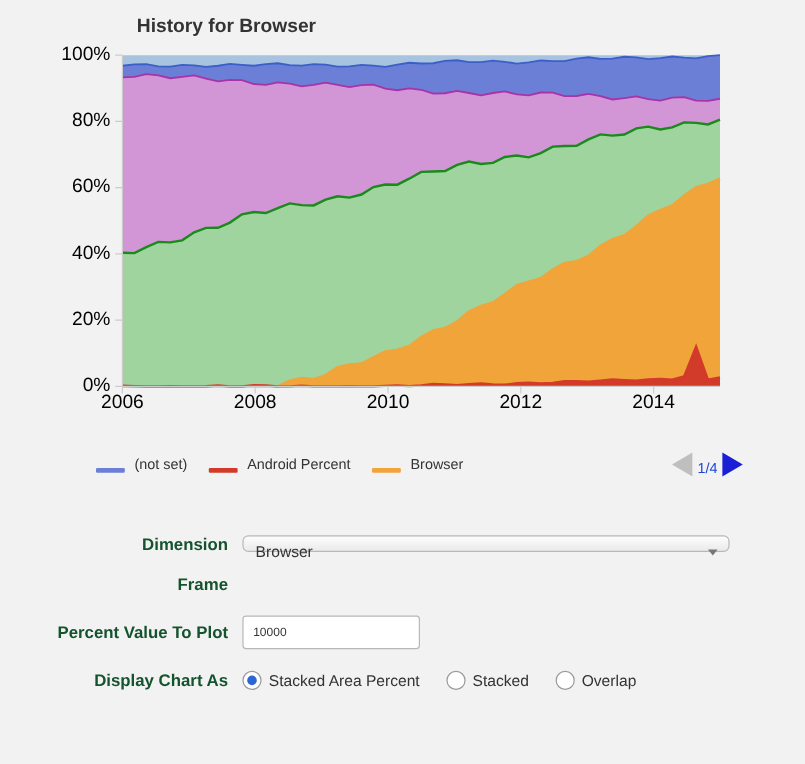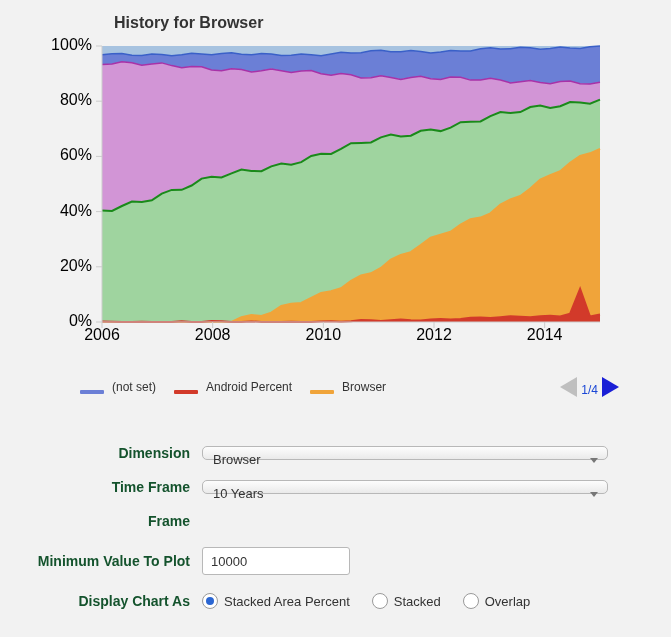--- a/index.html
+++ b/index.html
@@ -13,21 +13,21 @@
 .pager{position:absolute;right:42px;display:flex;align-items:flex-end}
 .pager .tri{width:0;height:0;border-top:10px solid transparent;border-bottom:10px solid transparent}
 .pager .prev{border-right:17px solid #bfbfbf;margin-right:2px;cursor:default}
 .pager .next{border-left:17px solid #1a1fd6;margin-left:2px;cursor:pointer}
 .pager .pg{color:#1a47d6;font-size:12px;margin:0 2px}
 .form{width:598px;margin-top:34px}
 .row{display:flex;align-items:center;padding:9px 0}
 .row label{width:180px;text-align:right;padding-right:12px;font-size:14px;font-weight:700;color:#14532d}
 .select{flex:1;height:14px;border:1px solid #b8b8b8;border-radius:5px;background:linear-gradient(#fdfdfd,#eaeaea);padding:0 44px 0 10px;font-size:13px;line-height:26px;color:#333;position:relative;box-sizing:border-box;cursor:pointer}
 .select::after{content:"";position:absolute;right:9px;top:11px;width:0;height:0;border-left:4px solid transparent;border-right:4px solid transparent;border-top:5px solid #777}
-input.textin{width:148px;height:28px;border:1px solid #b8b8b8;border-radius:3px;background:#fff;padding:0 8px;font-size:13px;color:#333;box-sizing:border-box}
+input.textin{width:148px;height:28px;border:1px solid #b8b8b8;border-radius:3px;background:#fff;padding:0 8px;font-size:10px;color:#333;box-sizing:border-box}
 .radios{display:flex;align-items:center;gap:22px}
 .radio{display:inline-flex;align-items:center;cursor:pointer;font-size:13px}
 .radio .dot{width:14px;height:14px;border:1px solid #9a9a9a;border-radius:50%;margin-right:6px;position:relative;background:#fff}
 .radio.selected .dot::after{content:"";position:absolute;left:3px;top:3px;width:8px;height:8px;border-radius:50%;background:#2b66d2}
 </style>
 </head>
 <body>
 
 <div class="container">
 
@@ -92,28 +92,24 @@
       <div class="tri next"></div>
     </div>
   </div>
 
   <div class="form">
     <div class="row">
       <label>Dimension</label>
       <div class="select">Browser</div>
     </div>
     <div class="row">
-      <label>Time Frame</label>
-      <div class="select">10 Years</div>
-    </div>
-    <div class="row">
       <label>Frame</label>
     </div>
     <div class="row">
-      <label>Minimum Value To Plot</label>
+      <label>Percent Value To Plot</label>
       <input class="textin" value="10000" style="">
     </div>
     <div class="row">
       <label>Display Chart As</label>
       <div class="radios">
           <span class="radio selected">
             <span class="dot"></span>
             <span>Stacked Area Percent</span>
           </span>
           <span class="radio">

